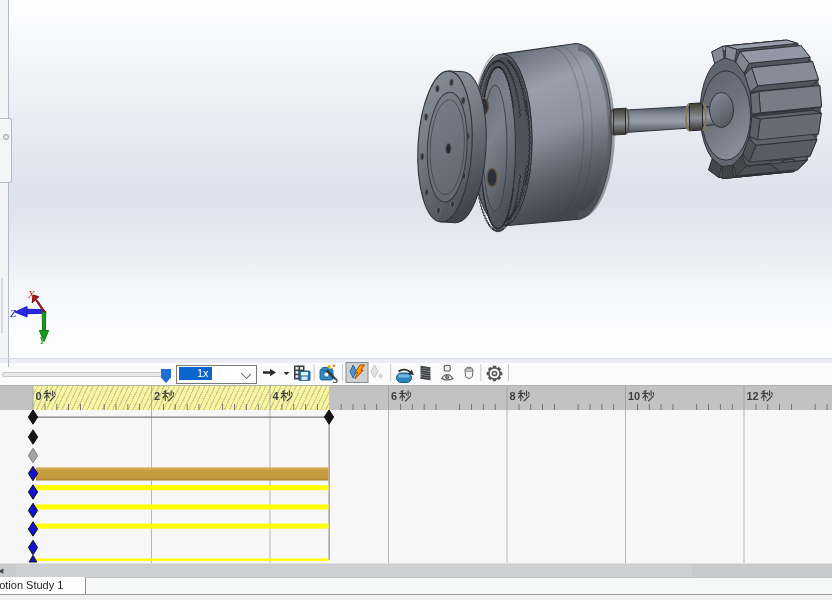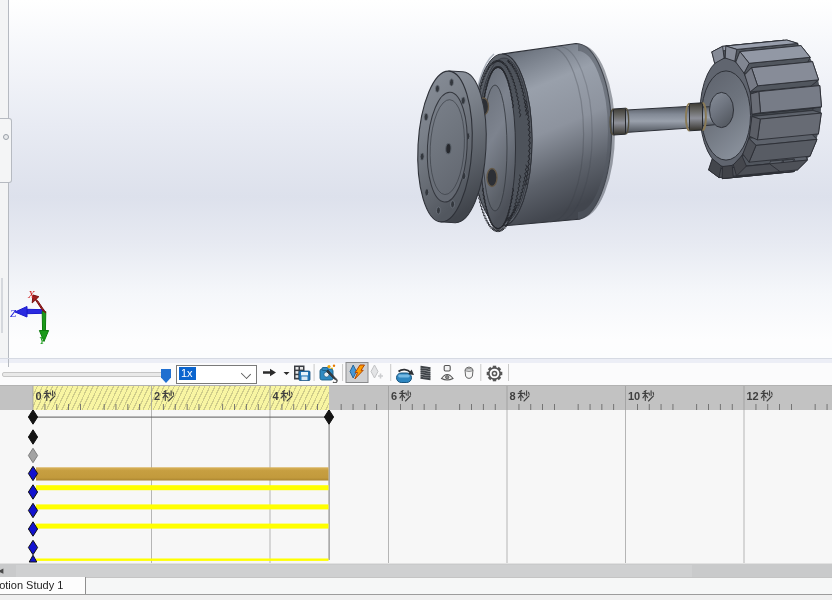--- a/index.html
+++ b/index.html
@@ -17,21 +17,21 @@
   
   #toolbar{left:0;top:358px;width:832px;height:27px;background:#fbfbfc;border-top:1px solid #d6dae3;}
   #toolbar .topstrip{position:absolute;left:0;top:0;width:832px;height:4px;background:#eceef6;}
   #tb-leftline{position:absolute;left:8px;top:0px;width:1px;height:8px;background:#b6bac1;}
   #sl-track{position:absolute;left:2px;top:13px;width:166px;height:3px;background:#e9e9e9;
     border:1px solid #c6c6c6;border-radius:2px;}
   #sl-thumb{position:absolute;left:161px;top:10px;width:10px;height:14px;background:#1f6fd0;
     clip-path:polygon(0 0,100% 0,100% 60%,50% 100%,0 60%);}
   #combo{position:absolute;left:176px;top:6px;width:79px;height:17px;background:#fff;border:1px solid #7a7a7a;}
   #combo .sel{position:absolute;left:2px;top:1px;width:15px;height:13px;background:#0a64ce;
-    color:#fff;font-size:11px;line-height:13px;padding-left:2px;}
+    color:#fff;font-size:11px;line-height:13px;padding-left:18px;}
   #combo .chev{position:absolute;right:6px;top:4px;width:7px;height:7px;
     border-right:1.4px solid #5a5a5a;border-bottom:1.4px solid #5a5a5a;transform:rotate(45deg) scale(1,.8);}
   
   #ruler{left:0;top:385px;width:832px;height:25px;background:#c2c2c2;border-top:1px solid #b2b2b2;}
   #yellowzone{position:absolute;left:33px;top:0px;width:296px;height:25px;
     background:repeating-linear-gradient(115deg,#f8f5a2 0 3.4px,#cfcc8b 3.4px 4.6px);}
   
   #rows{left:0;top:410px;width:832px;height:153px;background:#f7f7f7;}
   
   #scroll{left:0;top:563px;width:832px;height:14px;background:#c9cacb;border-top:1px solid #e2e2e2;box-shadow:inset 0 -1px 0 #bcbcbc;}

